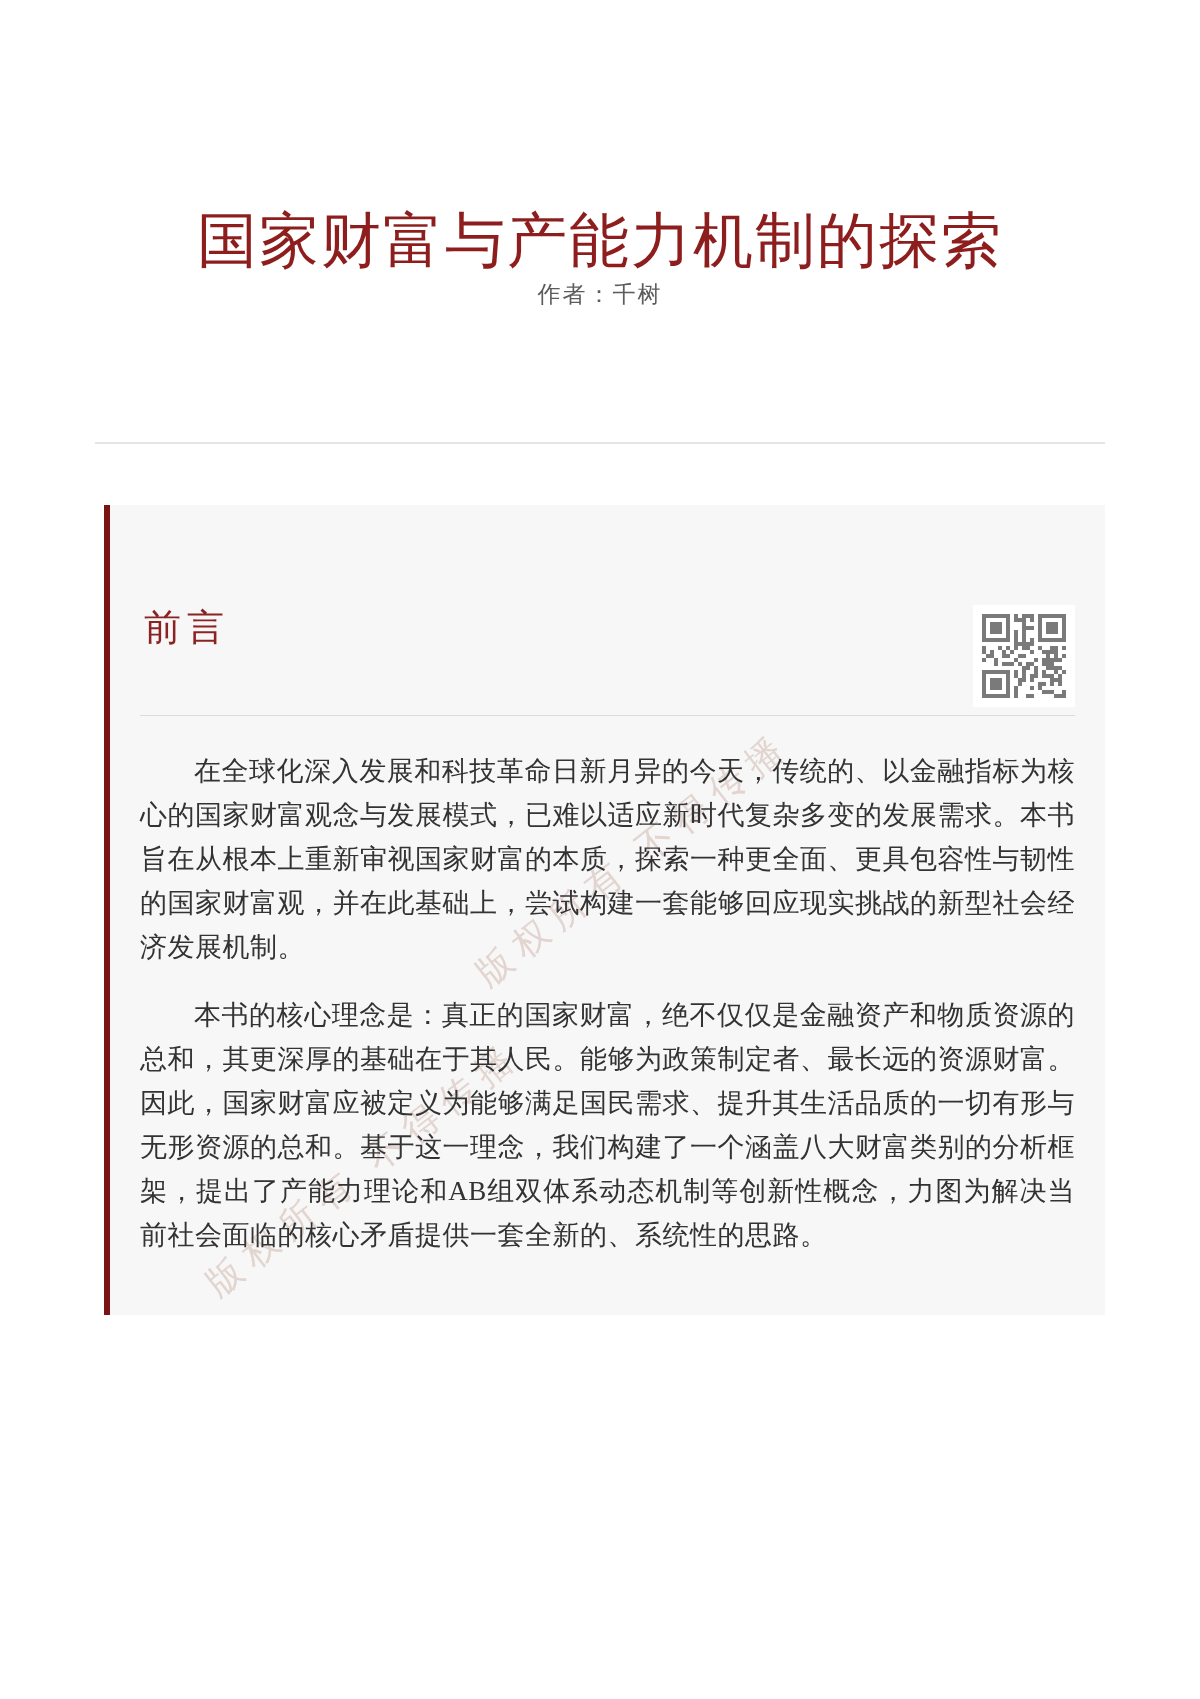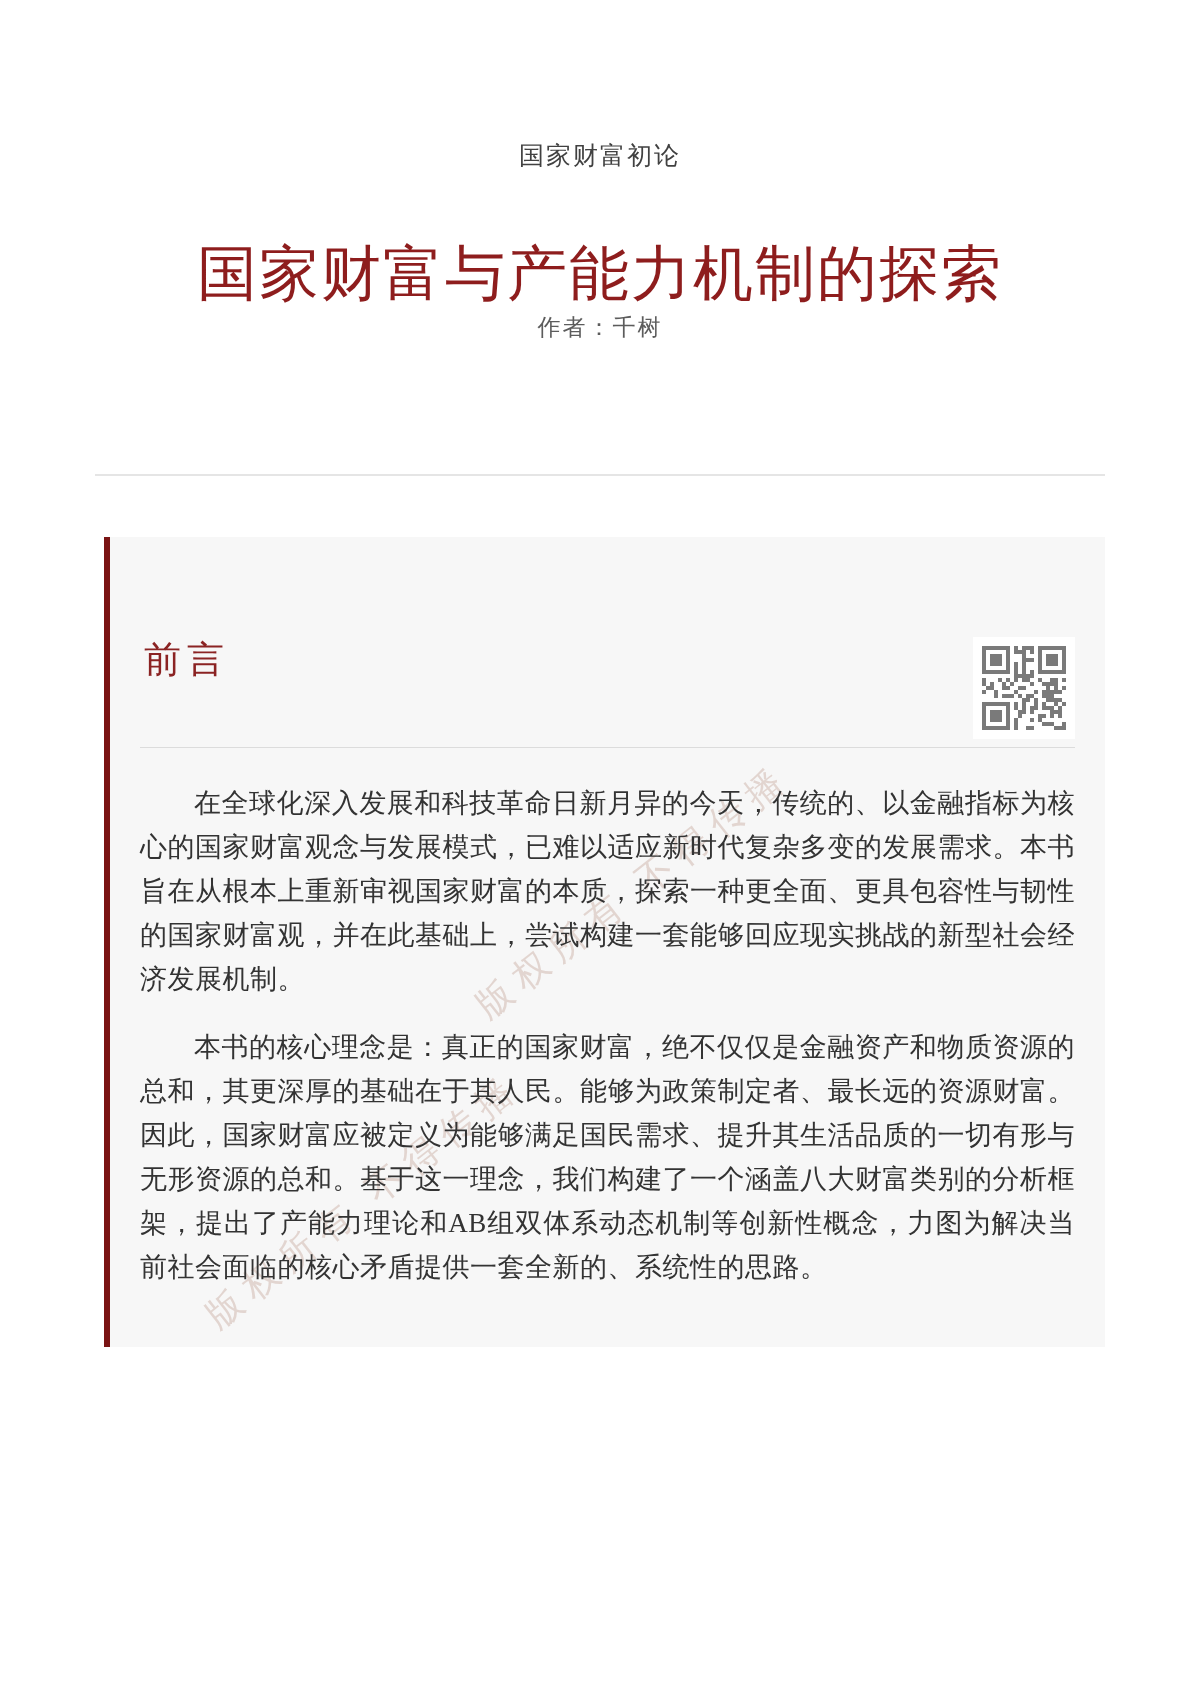--- a/index.html
+++ b/index.html
@@ -110,21 +110,20 @@
     transform: rotate(-38deg);
   }
   .wm-1 { left: 330px; top: 330px; }
   .wm-2 { left: 60px;  top: 640px; color: rgba(198, 166, 156, 0.25); }
 </style>
 </head>
 <body>
 
 <div class="page">
 
-  <div class="kicker">国家财富初论</div>
 
   <h1 class="title">国家财富与产能力机制的探索</h1>
 
   <div class="author">作者：千树</div>
 
   <hr class="top-divider">
 
   <section class="card">
 
     <div class="watermark-layer">

